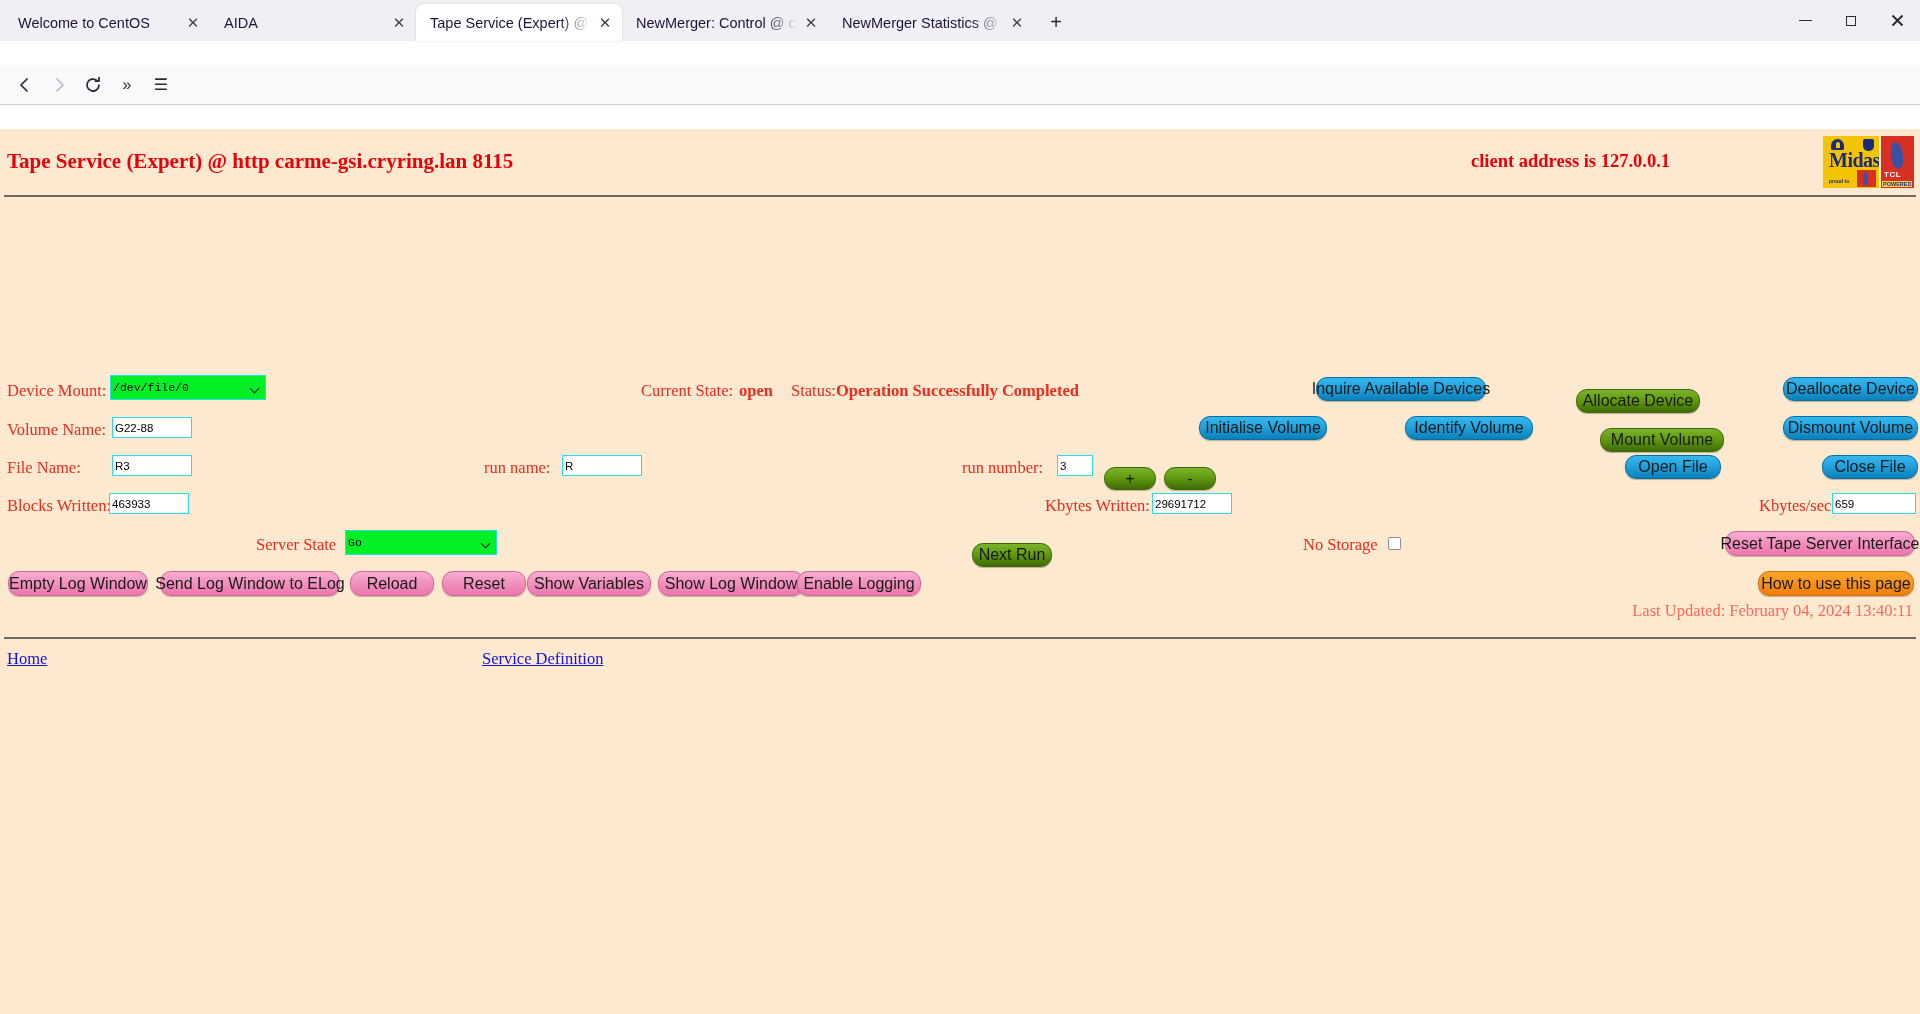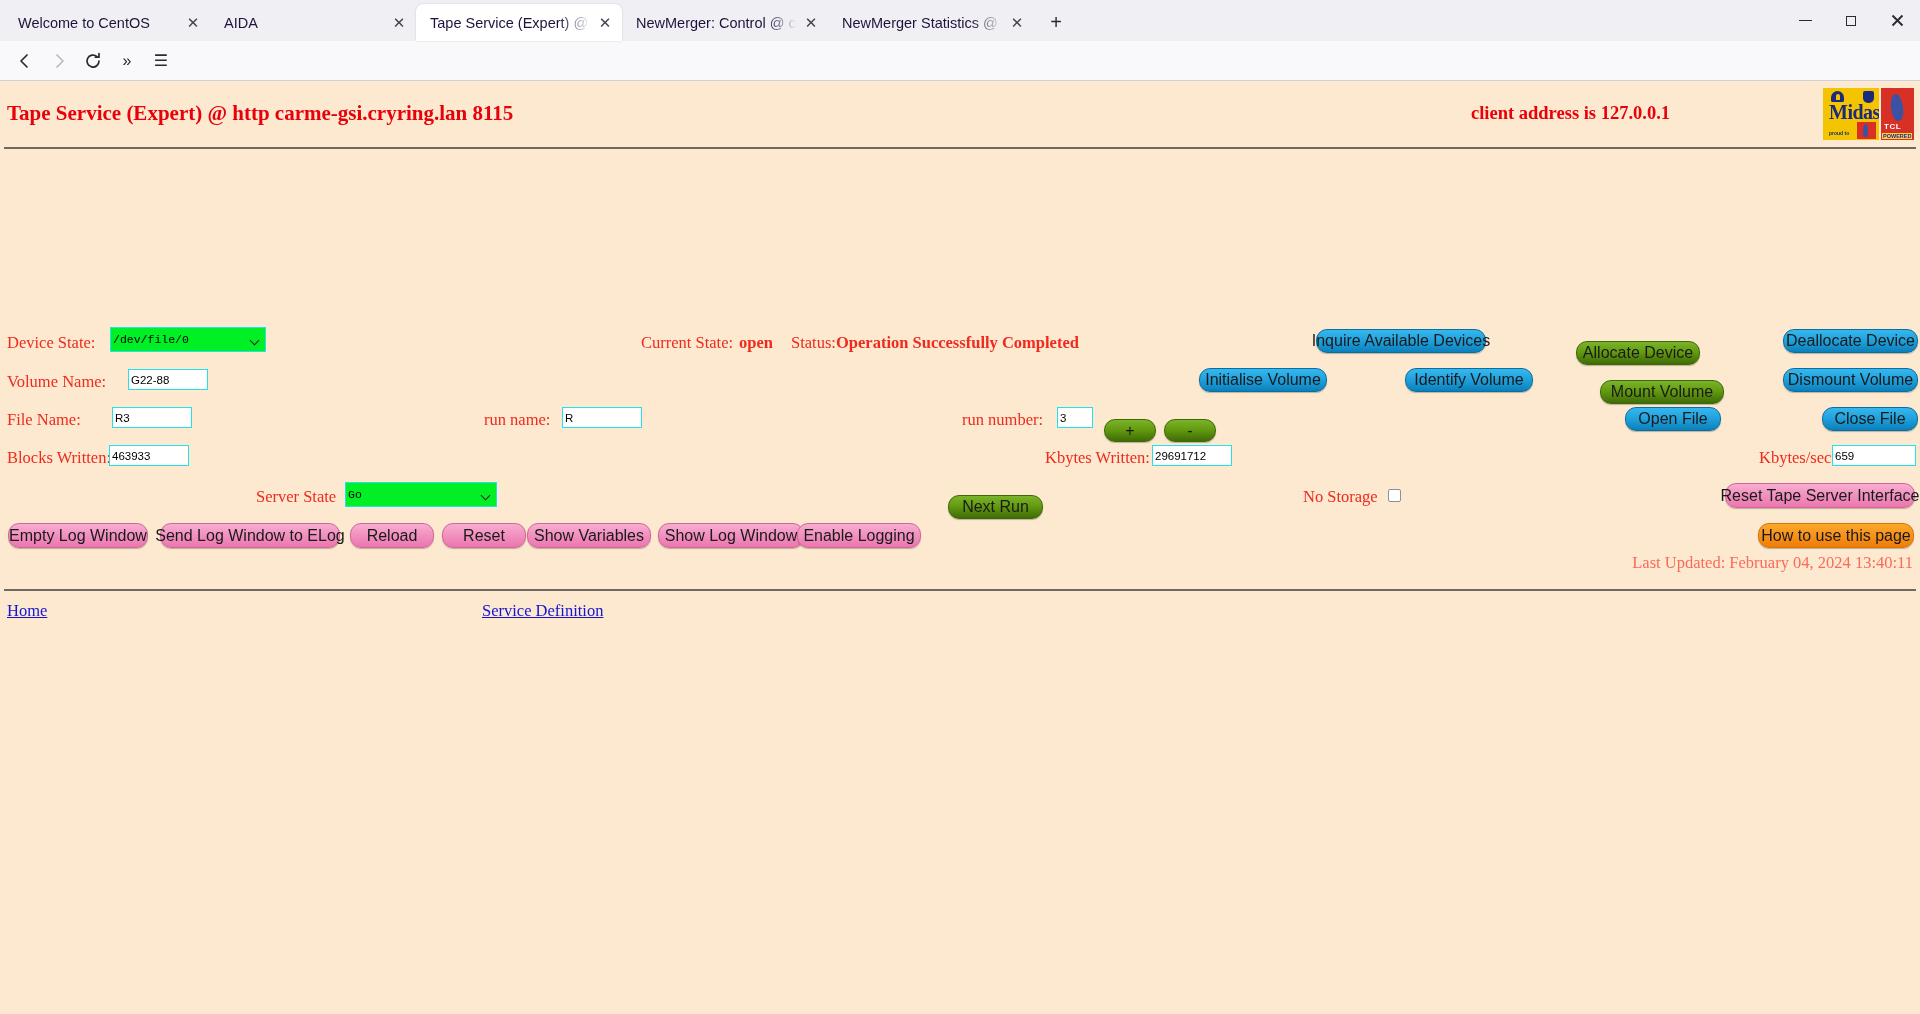--- a/index.html
+++ b/index.html
@@ -6,21 +6,21 @@
   * { box-sizing: border-box; }
   html, body {
     margin: 0; padding: 0;
     width: 1920px; height: 1014px;
     overflow: hidden;
     background: #ffffff;
     font-family: "Liberation Sans", sans-serif;
   }
 
   
-  .browser { width: 1920px; height: 1014px; display: flex; flex-direction: column; }
+  .browser { width: 1920px; height: 1014px; display: flex; flex-direction: column; gap: 24px; }
 
   .tabstrip {
     height: 41px;
     background: #f0f0f4;
     display: flex;
     align-items: flex-end;
     padding: 0 4px 0 4px;
     position: relative;
     flex: 0 0 41px;
   }
@@ -428,38 +428,38 @@
           <span class="tcltxt">TCL</span>
           <span class="powered">POWERED</span>
         </div>
       </div>
     </div>
 
     <div class="hrule"></div>
 
     <div class="form-area">
 
-      <span class="lbl" style="left:7px; top:184px;">Device State:</span>
+      <span class="lbl" style="left:7px; top:184px;">Device Mount:</span>
       <span class="selwrap" style="left:110px; top:178px; width:156px; height:25px;">
         <select class="sel">
           <option>/dev/file/0</option>
         </select>
       </span>
 
       <span class="lbl" style="left:641px; top:184px;">Current State:</span>
       <span class="val-bold" style="left:739px; top:184px;">open</span>
       <span class="lbl" style="left:791px; top:184px;">Status:</span>
       <span class="val-bold" style="left:836px; top:184px;">Operation Successfully Completed</span>
 
       <button class="btn blue" style="left:1316px; top:180px; width:170px; height:24px;">Inquire Available Devices</button>
       <button class="btn green" style="left:1576px; top:180px; width:124px; height:24px;">Allocate Device</button>
       <button class="btn blue" style="left:1783px; top:180px; width:135px; height:24px;">Deallocate Device</button>
 
       <span class="lbl" style="left:7px; top:223px;">Volume Name:</span>
-      <input class="txt" style="left: 112px; top: 220px; width: 80px; margin-left: 16px;" value="G22-88">
+      <input class="txt" style="left: 112px; top: 220px; width: 80px;" value="G22-88">
 
       <button class="btn blue" style="left:1199px; top:219px; width:128px; height:24px;">Initialise Volume</button>
       <button class="btn blue" style="left:1405px; top:219px; width:128px; height:24px;">Identify Volume</button>
       <button class="btn green" style="left:1600px; top:219px; width:124px; height:24px;">Mount Volume</button>
       <button class="btn blue" style="left:1783px; top:219px; width:135px; height:24px;">Dismount Volume</button>
 
       <span class="lbl" style="left:7px; top:261px;">File Name:</span>
       <input class="txt" style="left: 112px; top: 258px; width: 80px;" value="R3">
 
       <span class="lbl" style="left:484px; top:261px;">run name:</span>
@@ -482,21 +482,21 @@
       <span class="lbl" style="left:1759px; top:299px;">Kbytes/sec:</span>
       <input class="txt" style="left: 1832px; top: 296px; width: 84px;" value="659">
 
       <span class="lbl" style="left:256px; top:338px;">Server State</span>
       <span class="selwrap" style="left:345px; top:333px; width:152px; height:25px;">
         <select class="sel">
           <option>Go</option>
         </select>
       </span>
 
-      <button class="btn green" style="left:948px; top:334px; width:95px; height:24px;">Next Run</button>
+      <button class="btn green" style="left:972px; top:334px; width:80px; height:24px;">Next Run</button>
 
       <span class="lbl" style="left:1303px; top:338px;">No Storage</span>
       <span class="chk" style="left:1388px; top:340px;"></span>
 
       <button class="btn pink" style="left:1725px; top:334px; width:190px; height:25px;">Reset Tape Server Interface</button>
 
       <button class="btn pink" style="left:8px;   top:374px; width:140px; height:25px;">Empty Log Window</button>
       <button class="btn pink" style="left:160px; top:374px; width:180px; height:25px;">Send Log Window to ELog</button>
       <button class="btn pink" style="left:350px; top:374px; width:84px;  height:25px;">Reload</button>
       <button class="btn pink" style="left:442px; top:374px; width:84px;  height:25px;">Reset</button>

